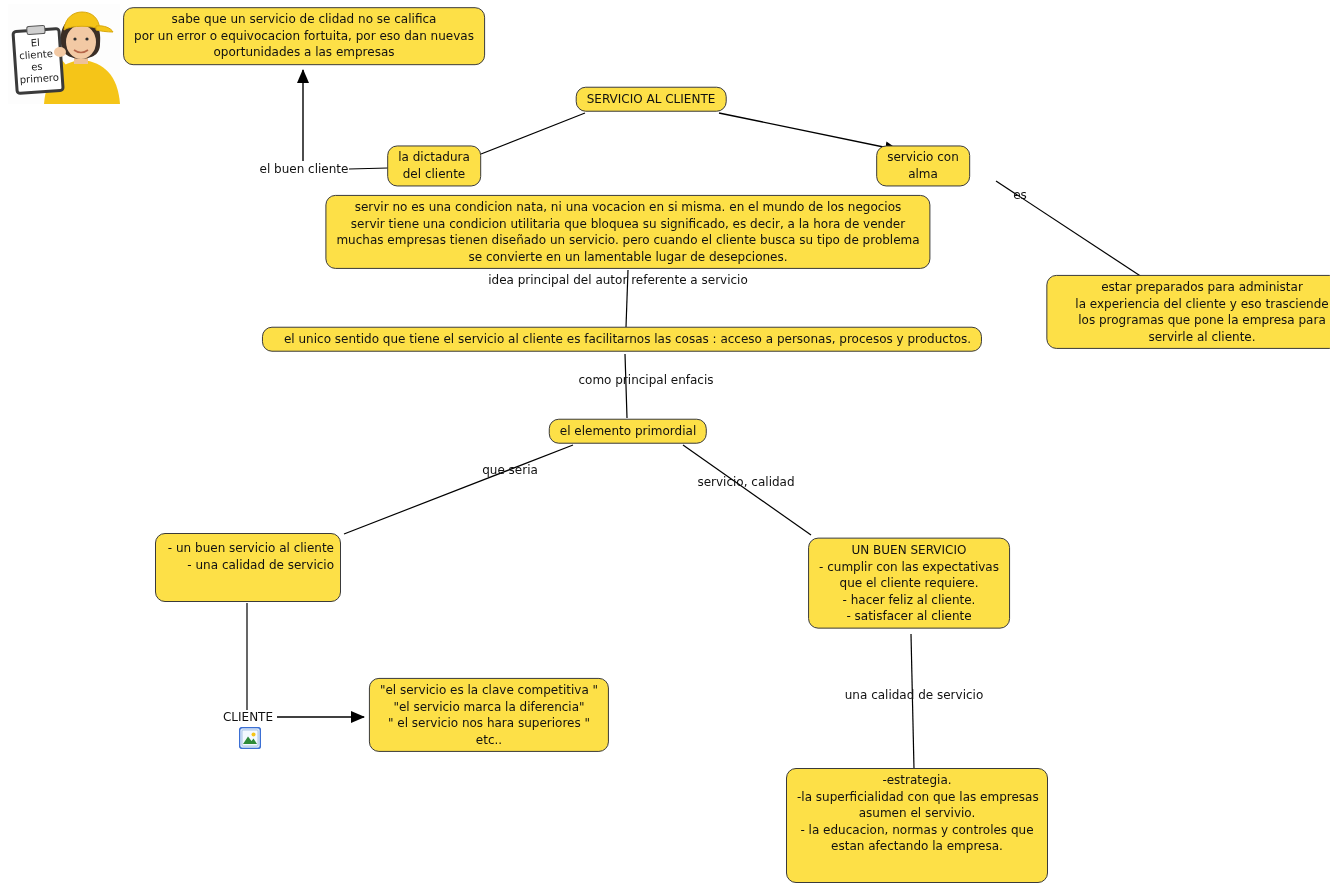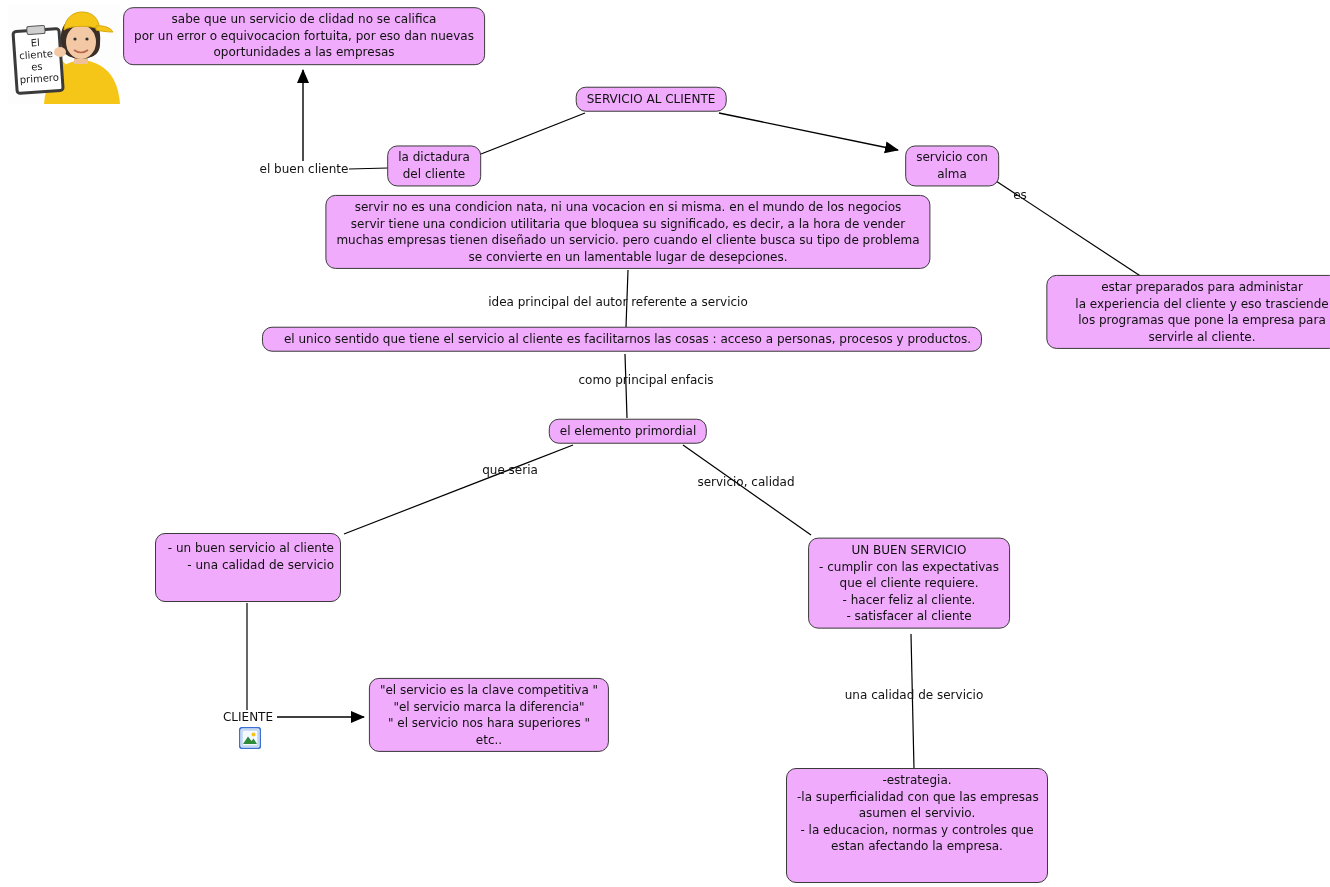--- a/index.html
+++ b/index.html
@@ -1,19 +1,19 @@
 <!DOCTYPE html>
 <html><head>
 <meta charset="utf-8">
 <style>
   html,body{margin:0;padding:0;background:#ffffff;}
   .canvas{position:relative;width:1330px;height:887px;background:#ffffff;overflow:hidden;
           font-family:"DejaVu Sans",sans-serif;}
   .lines{position:absolute;left:0;top:0;z-index:1;}
-  .node{position:absolute;z-index:2;background:#f0abfc;border:1px solid #3a3a3a;border-radius:10px;
+  .node{position:absolute;z-index:2;background:#fde047;border:1px solid #3a3a3a;border-radius:10px;
         padding:3px 10px;font:12px/1.38 "DejaVu Sans",sans-serif;color:#111;
         text-align:center;white-space:pre;transform:translate(-50%,-50%);}
   .node.fixed{transform:none;box-sizing:border-box;}
   .node.left-align{text-align:right;padding:6px 6px;}
   .node.top-pad{}
   .label{position:absolute;z-index:3;transform:translate(-50%,-50%);
          font:12px "DejaVu Sans",sans-serif;color:#111;white-space:pre;}
   .photo{position:absolute;left:8px;top:4px;width:112px;height:100px;z-index:2;}
   .res-icon{position:absolute;left:239px;top:727px;width:22px;height:22px;z-index:3;cursor:pointer;}
 </style>
@@ -78,21 +78,21 @@
       <ellipse cx="52" cy="48" rx="6" ry="5" fill="#f2c9a4"></ellipse>
     </svg>
   </div>
 
   <div class="node" style="left:304px;top:36px;">sabe que un servicio de clidad no se califica
 por un error o equivocacion fortuita, por eso dan nuevas
 oportunidades a las empresas</div>
   <div class="node" style="left:651px;top:99px;">SERVICIO AL CLIENTE</div>
   <div class="node" style="left:434px;top:166px;">la dictadura
 del cliente</div>
-  <div class="node" style="left:952px;top:166px;">servicio con
+  <div class="node" style="left:923px;top:166px;">servicio con
 alma</div>
   <div class="node" style="left:628px;top:232px;">servir no es una condicion nata, ni una vocacion en si misma. en el mundo de los negocios
 servir tiene una condicion utilitaria que bloquea su significado, es decir, a la hora de vender
 muchas empresas tienen diseñado un servicio. pero cuando el cliente busca su tipo de problema
 se convierte en un lamentable lugar de desepciones.</div>
   <div class="node" style="left:622px;top:339px;padding-left:21px;">el unico sentido que tiene el servicio al cliente es facilitarnos las cosas : acceso a personas, procesos y productos.</div>
   <div class="node" style="left:628px;top:431px;">el elemento primordial</div>
   <div class="node fixed left-align" style="left:155px;top:533px;width:186px;height:69px;">- un buen servicio al cliente
 - una calidad de servicio</div>
   <div class="node" style="left:909px;top:583px;">UN BUEN SERVICIO
@@ -109,21 +109,21 @@
 los programas que pone la empresa para
 servirle al cliente.</div>
   <div class="node fixed top-pad" style="left:786px;top:768px;width:262px;height:115px;">-estrategia.
 -la superficialidad con que las empresas
 asumen el servivio.
 - la educacion, normas y controles que
 estan afectando la empresa.</div>
 
   <div class="label" style="left:304px;top:169px;">el buen cliente</div>
   <div class="label" style="left:1020px;top:195px;">es</div>
-  <div class="label" style="left:618px;top:302px;">idea principal del autor referente a servicio</div>
+  <div class="label" style="left:618px;top:280px;">idea principal del autor referente a servicio</div>
   <div class="label" style="left:646px;top:380px;text-align:right;">como principal enfacis</div>
   <div class="label" style="left:510px;top:470px;">que seria</div>
   <div class="label" style="left:746px;top:482px;">servicio, calidad</div>
   <div class="label" style="left:248px;top:717px;">CLIENTE</div>
   <div class="label" style="left:914px;top:695px;">una calidad de servicio</div>
 
   <div class="res-icon">
     <svg width="22" height="22" viewBox="0 0 22 22">
       <rect x="0.5" y="0.5" width="21" height="21" rx="3" fill="#dce9fa" stroke="#3b6fd4" stroke-width="1.5"></rect>
       <rect x="3" y="3" width="16" height="16" rx="1" fill="#f3f9ff" stroke="#9bb9e0" stroke-width="0.8"></rect>

